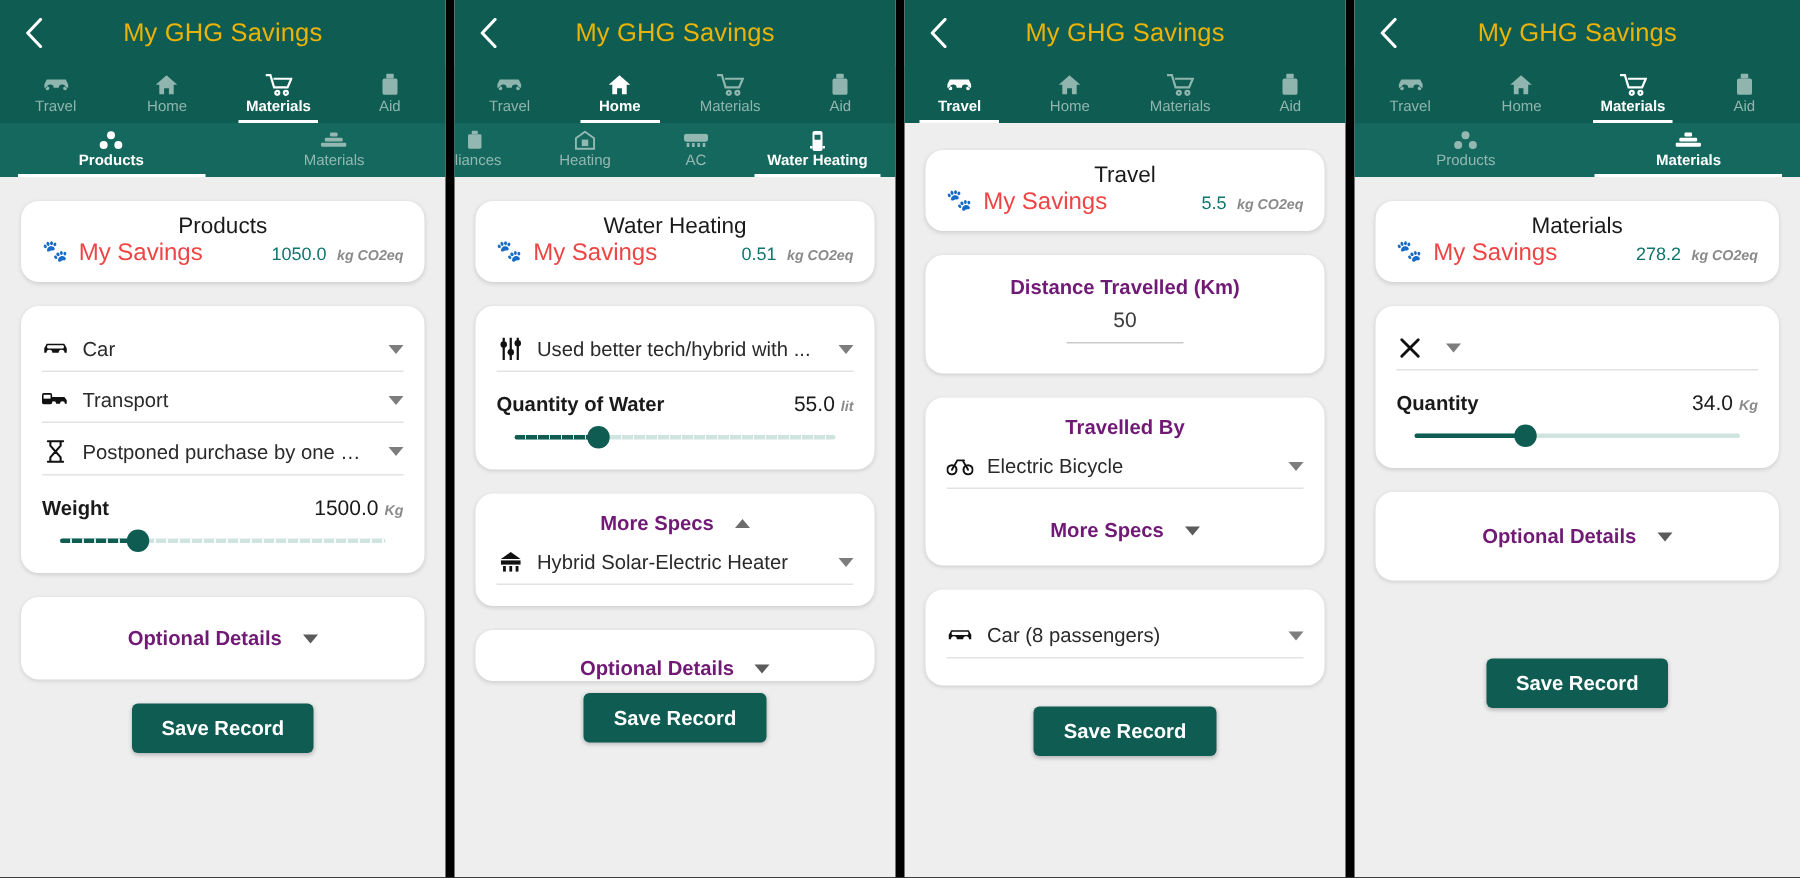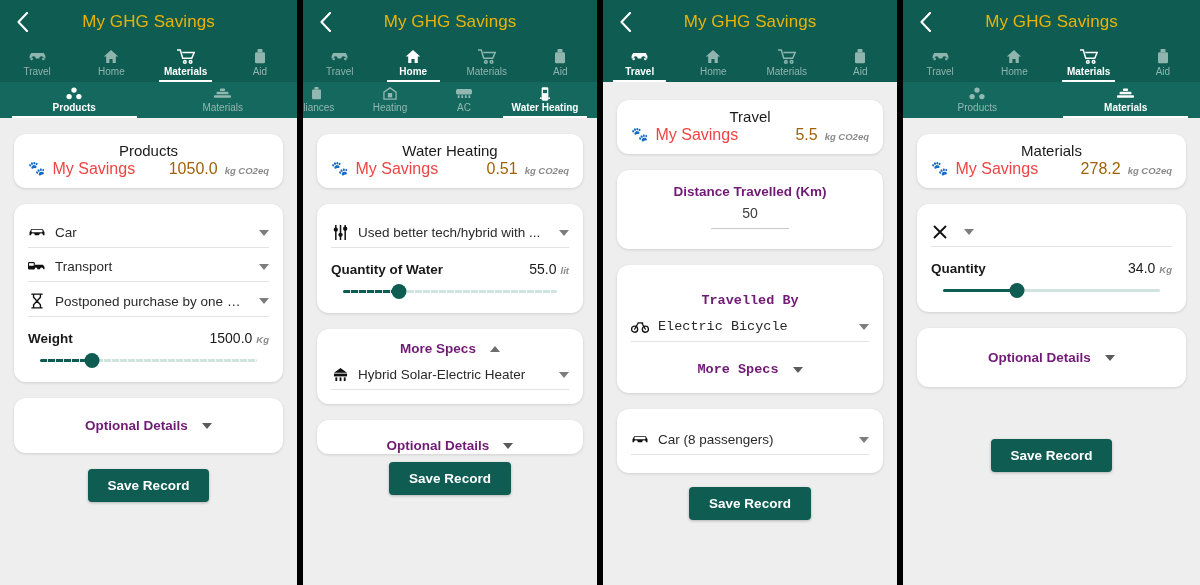--- a/index.html
+++ b/index.html
@@ -97,21 +97,21 @@
 
   .sav-title {
     text-align: center; font-size: 15px; color: #1a1a1a;
     font-weight: 400; margin-bottom: 1px;
   }
   .sav-row {
     display: flex; align-items: baseline; gap: 7px;
   }
   .sav-foot { font-size: 14px; line-height: 1; position: relative; top: -1px; }
   .sav-lab { font-size: 16px; color: #ef4444; }
-  .sav-val { margin-left: auto; font-size: 16px; color: #a16207; }
+  .sav-val { margin-left: auto; font-size: 12px; color: #0f766e; }
   .sav-unit { font-size: 9.5px; color: #8a8a8a; font-style: italic; font-weight: 700; }
 
   
   .dd {
     display: flex; align-items: center; gap: 9px;
     border-bottom: 1px solid #e3e3e3;
     padding: 11px 0 7px;
   }
   .dd .gl { width: 18px; text-align: center; font-size: 15px; color: #111; display:flex; align-items:center; justify-content:center; }
   .dd .tx { font-size: 13.5px; color: #2a2a2a; flex: 1; white-space: nowrap; overflow: hidden; text-overflow: ellipsis; }
@@ -534,21 +534,21 @@
       </div>
 
       <div class="card" style="padding:14px 14px 18px;">
         <div class="sec-title">Distance Travelled (Km)</div>
         <div class="num-field">
           <div class="num-val">50</div>
           <div class="num-line"></div>
         </div>
       </div>
 
-      <div class="card" style="padding:28px 14px 14px;font-family:Liberation Mono, monospace;">
+      <div class="card" style="padding:12px 14px 14px;">
         <div class="sec-title">Travelled By</div>
         <div class="dd">
           <span class="gl">
               <svg width="18" height="13" viewBox="0 0 20 14">
                 <circle cx="4" cy="10" r="3.4" fill="none" stroke="#111" stroke-width="1.5"></circle>
                 <circle cx="16" cy="10" r="3.4" fill="none" stroke="#111" stroke-width="1.5"></circle>
                 <path d="M4 10 L8 3 h4 l4 7M8 3 h5" stroke="#111" stroke-width="1.4" fill="none" stroke-linecap="round"></path>
               </svg>
             </span>
           <span class="tx">Electric Bicycle</span>

